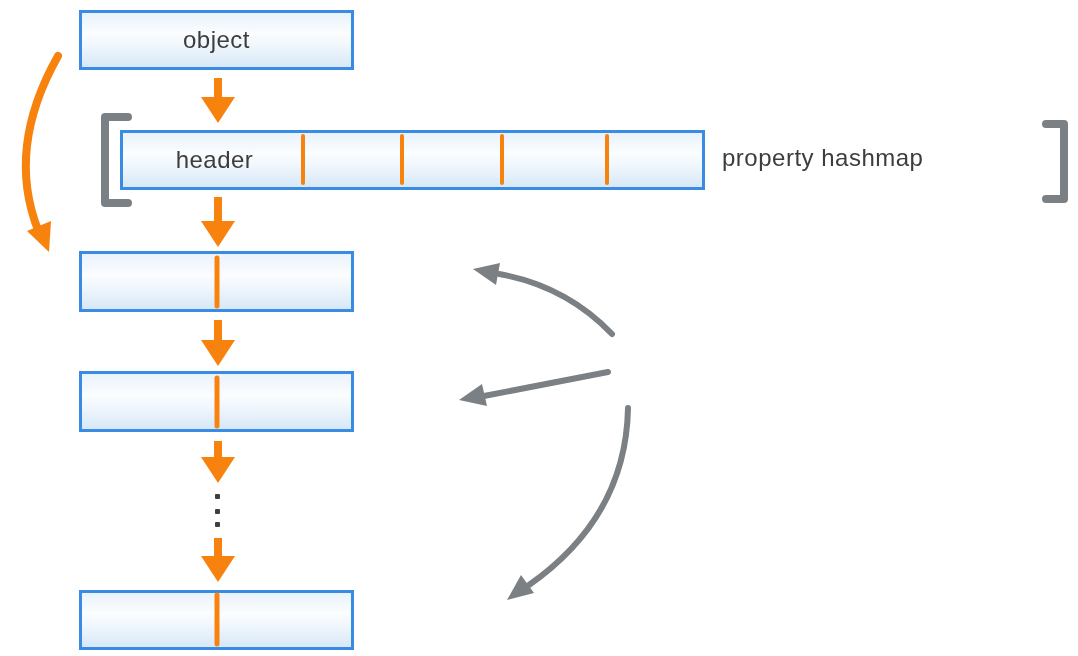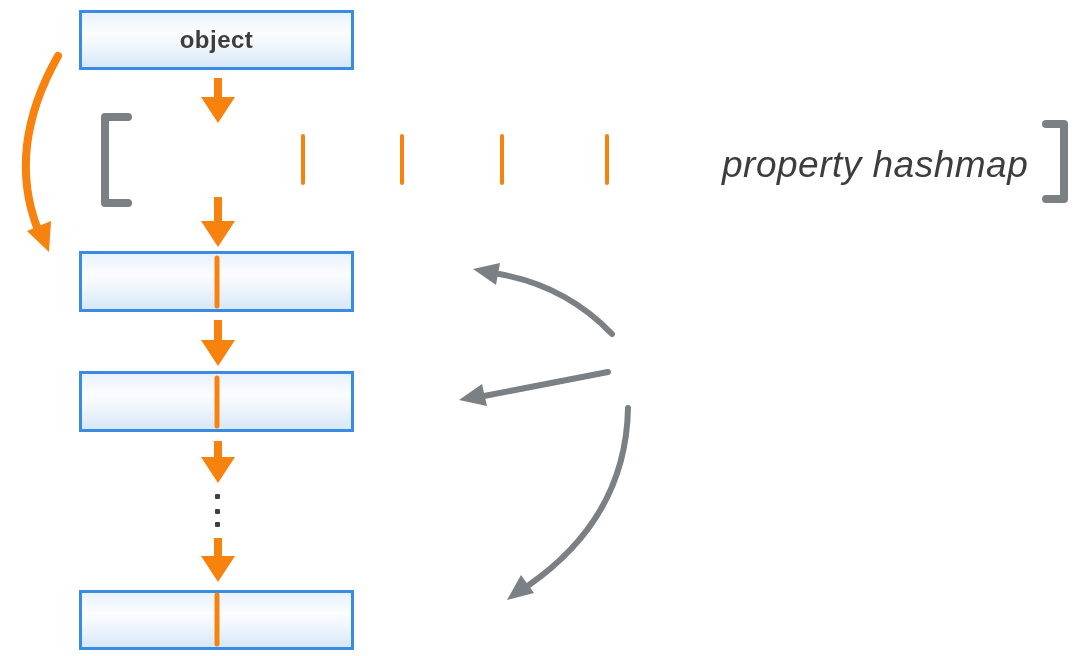--- a/index.html
+++ b/index.html
@@ -29,36 +29,35 @@
       #eff6fc 62%,
       var(--box-fill-bottom) 100%);
     display:flex;align-items:center;justify-content:center;
   }
   .node-label{
     color:var(--text);
     font-size:24px;
     line-height:1;
     letter-spacing:0.5px;
   }
-  #object-box{left:79px;top:10px;width:275px;height:60px;font-weight:bold;}
+  #object-box{left:79px;top:10px;width:275px;height:60px;}
   #header-box{left:120px;top:130px;width:585px;height:60px;justify-content:flex-start;}
   #header-box .cell-first{
     width:183px;display:flex;align-items:center;justify-content:center;height:100%;
   }
   #pair-box-1{left:79px;top:251px;width:275px;height:61px;}
   #pair-box-2{left:79px;top:371px;width:275px;height:61px;}
   #pair-box-3{left:79px;top:590px;width:275px;height:60px;}
   .annotation{
     position:absolute;
     color:var(--text);
-    font-size:37px;
+    font-size:24px;
     line-height:1;
     white-space:nowrap;
     letter-spacing:0.5px;
-    font-style:italic;
   }
   #hashmap-label{left:722px;top:146px;}
   #pairs-label{left:632px;top:350px;}
   svg.overlay{
     position:absolute;left:0;top:0;width:1078px;height:656px;
     pointer-events:none;
   }
   .flow-stem{stroke:var(--orange);stroke-width:8;}
   .flow-head{fill:var(--orange);}
   .tick{stroke:var(--orange);stroke-width:4;stroke-linecap:round;}
@@ -70,20 +69,25 @@
 </style>
 </head>
 <body>
 
 <div class="canvas">
 
   <div class="node" id="object-box">
     <span class="node-label">object</span>
   </div>
 
+  <div class="node" id="header-box">
+    <div class="cell-first">
+      <span class="node-label">header</span>
+    </div>
+  </div>
 
   <div class="node" id="pair-box-1"></div>
   <div class="node" id="pair-box-2"></div>
   <div class="node" id="pair-box-3"></div>
 
   <div class="annotation" id="hashmap-label">property hashmap</div>
 
   <svg class="overlay" viewBox="0 0 1078 656" xmlns="http://www.w3.org/2000/svg">
 
     <g>

